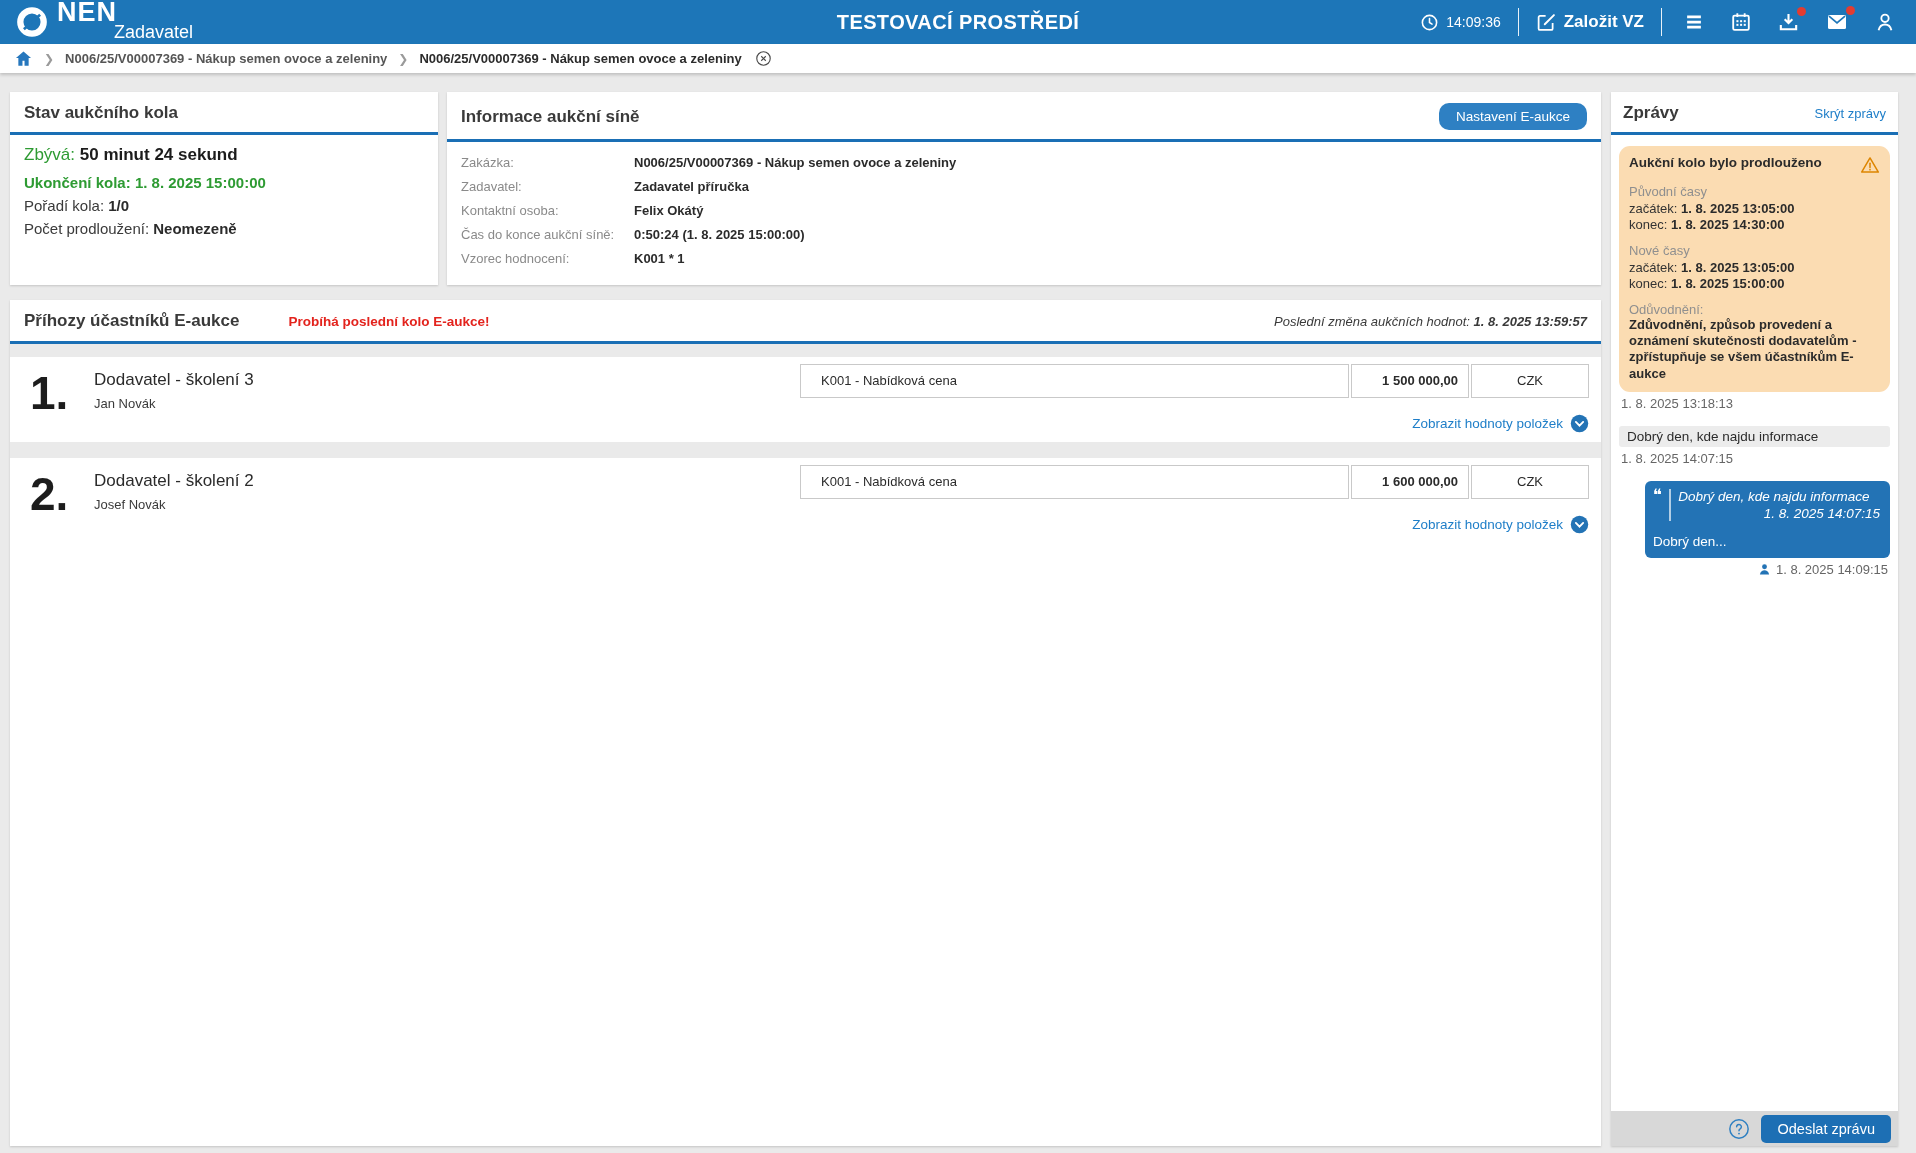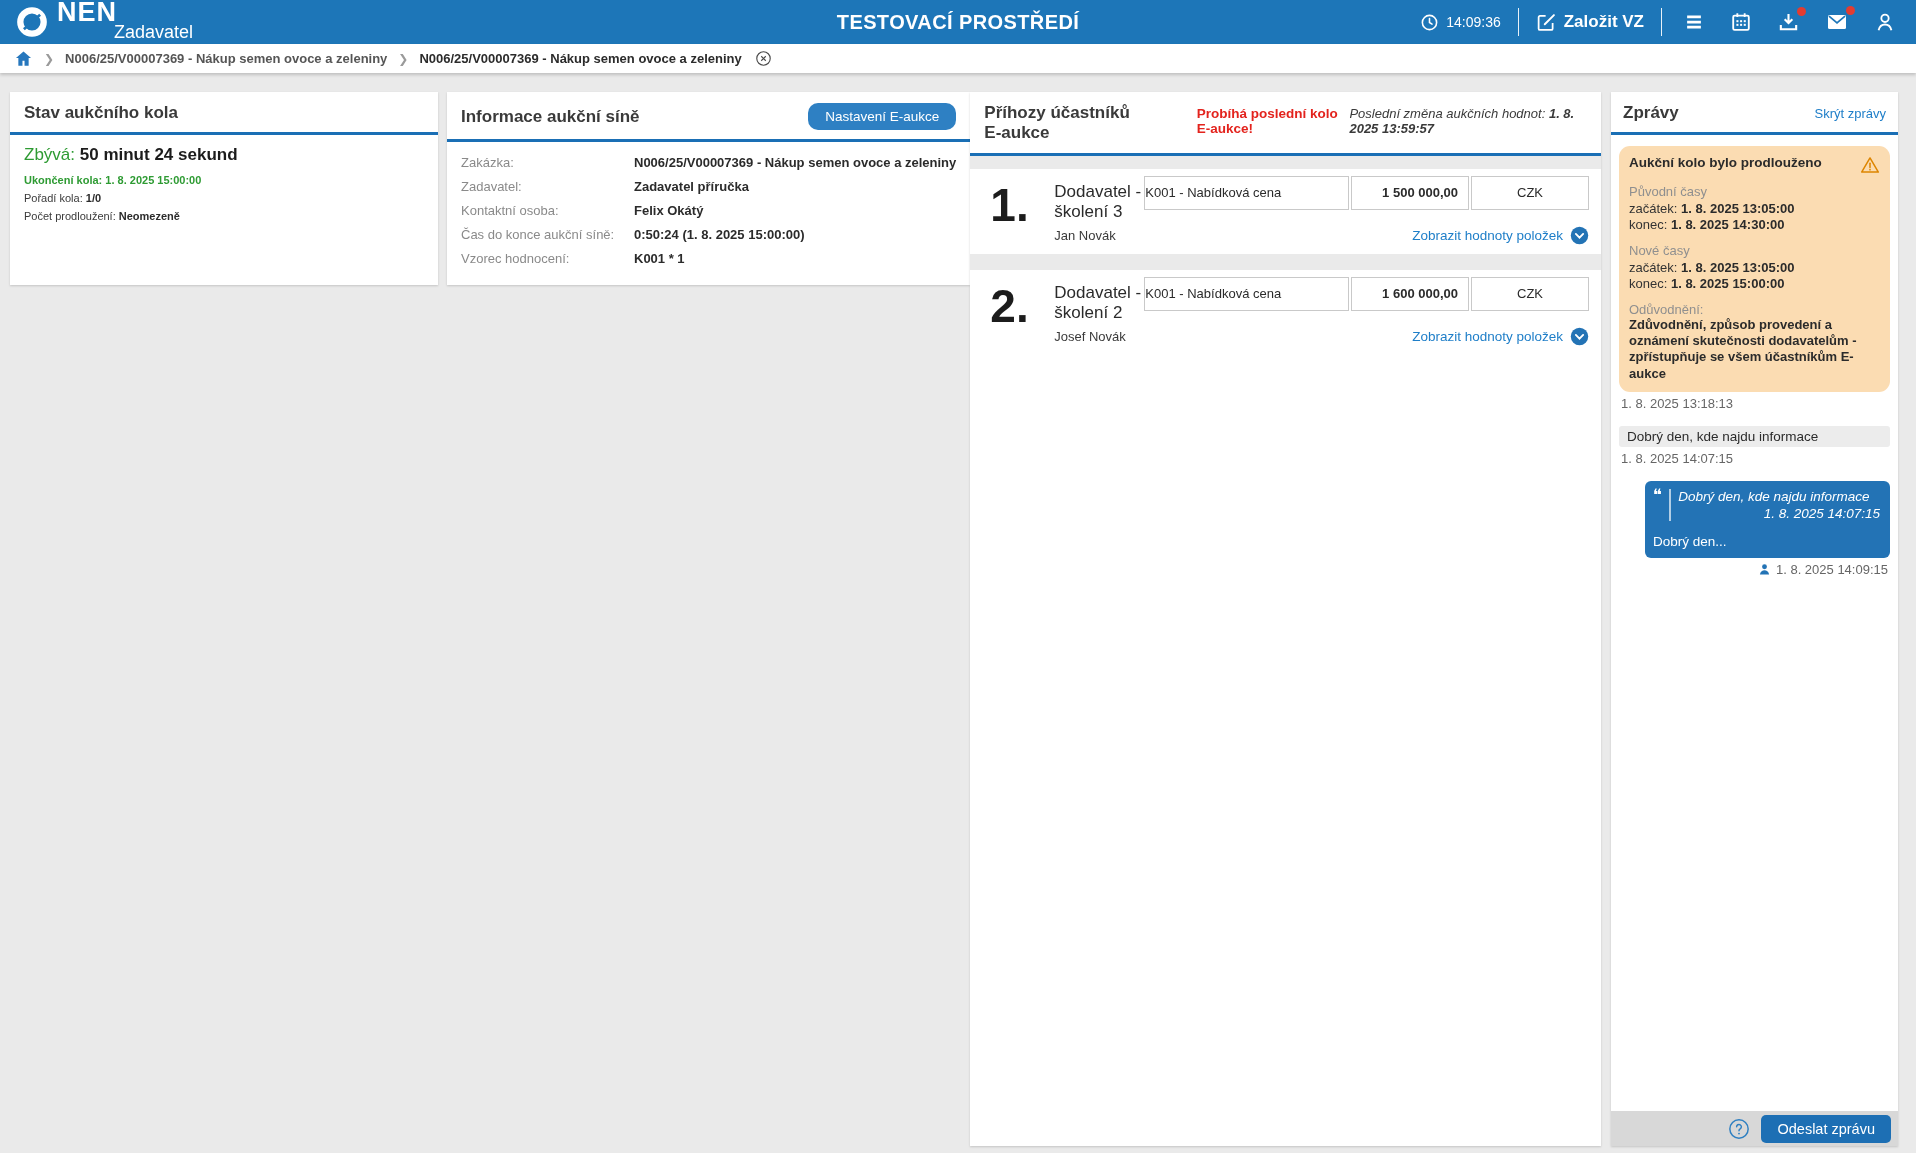--- a/index.html
+++ b/index.html
@@ -30,31 +30,31 @@
   .bc-item { font-size:13px; color:#555; font-weight:600; cursor:pointer; }
   .bc-item.active { color:#2b2b2b; font-weight:bold; }
   .bc-close { width:17px; height:17px; cursor:pointer; margin-left:2px; }
 
   
   .content { position:absolute; top:73px; bottom:0; left:0; right:0; padding:19px 18px 7px 10px; display:flex; gap:10px; }
   .card { background:#fff; box-shadow:0 1px 2px rgba(0,0,0,.16); }
   .card-head { display:flex; align-items:center; padding:11px 14px 9px 14px; border-bottom:3px solid #1a6fb5; }
   .card-title { font-size:17px; font-weight:bold; color:#3a3a3a; }
 
-  .main-col { flex:1; min-width:0; display:flex; flex-direction:row; }
+  .main-col { flex:1; min-width:0; display:flex; flex-direction:column; }
   .top-row { display:flex; gap:9px; height:193px; margin-bottom:15px; }
 
   
   .status-card { width:428px; display:flex; flex-direction:column; }
   .status-body { padding:10px 14px; }
   .status-big { color:#2e9b33; font-size:20px; font-weight:bold; margin:4px 0 10px; }
   .status-remaining { font-size:17px; margin-bottom:9px; }
   .status-remaining .lbl { color:#2e9b33; }
   .status-remaining .val { color:#1c1c1c; font-weight:bold; }
-  .status-line { font-size:11px; margin-bottom:6px; color:#3a3a3a; }
+  .status-line { font-size:15px; margin-bottom:6px; color:#3a3a3a; }
   .status-line.green, .status-line.green b { color:#2e9b33; font-weight:bold; }
   .status-line b { color:#2b2b2b; }
 
   
   .info-card { flex:1; display:flex; flex-direction:column; }
   .info-head .card-title { flex:0 0 auto; }
   .settings-btn { margin-left:auto; background:#2e80c3; color:#fff; border:none; border-radius:10px; font-size:13.5px; padding:6px 17px; cursor:pointer; font-family:inherit; }
   .info-body { padding:13px 14px; }
   .info-row { display:flex; font-size:13px; margin-bottom:9px; }
   .info-label { width:173px; color:#8a8a8a; flex:none; }
@@ -69,21 +69,21 @@
   .band { height:13px; background:#eaeaea; flex:none; }
   .band.wide { height:16px; }
   .p-row { display:flex; padding:7px 12px 9px 20px; }
   .p-rank { font-size:46px; font-weight:bold; color:#1c1c1c; line-height:58px; min-width:52px; }
   .p-names { margin:6px 0 0 12px; }
   .p-name { font-size:17px; color:#2b2b2b; }
   .p-person { font-size:13px; color:#3a3a3a; margin-top:6px; }
   .p-right { margin-left:auto; width:789px; }
   .p-boxes { display:flex; gap:2px; }
   .box { border:1px solid #c9c9c9; height:34px; line-height:32px; background:#fff; font-size:13px; color:#2b2b2b; }
-  .box-label { flex:1; padding-left:0; }
+  .box-label { flex:1; padding-left:20px; }
   .box-amount { width:118px; text-align:right; padding-right:10px; font-weight:600; }
   .box-currency { width:118px; text-align:center; }
   .p-link-row { display:flex; justify-content:flex-end; align-items:center; gap:7px; margin-top:16px; }
   .p-link { color:#1e7ec8; font-size:13.5px; text-decoration:none; cursor:pointer; }
   .chev-circle { width:19px; height:19px; cursor:pointer; }
   .bids-rest { flex:1; background:#fff; }
 
   
   .messages-col { width:287px; flex:none; display:flex; flex-direction:column; }
   .msg-head { display:flex; align-items:baseline; justify-content:space-between; padding:11px 12px 9px; border-bottom:3px solid #1a6fb5; }

